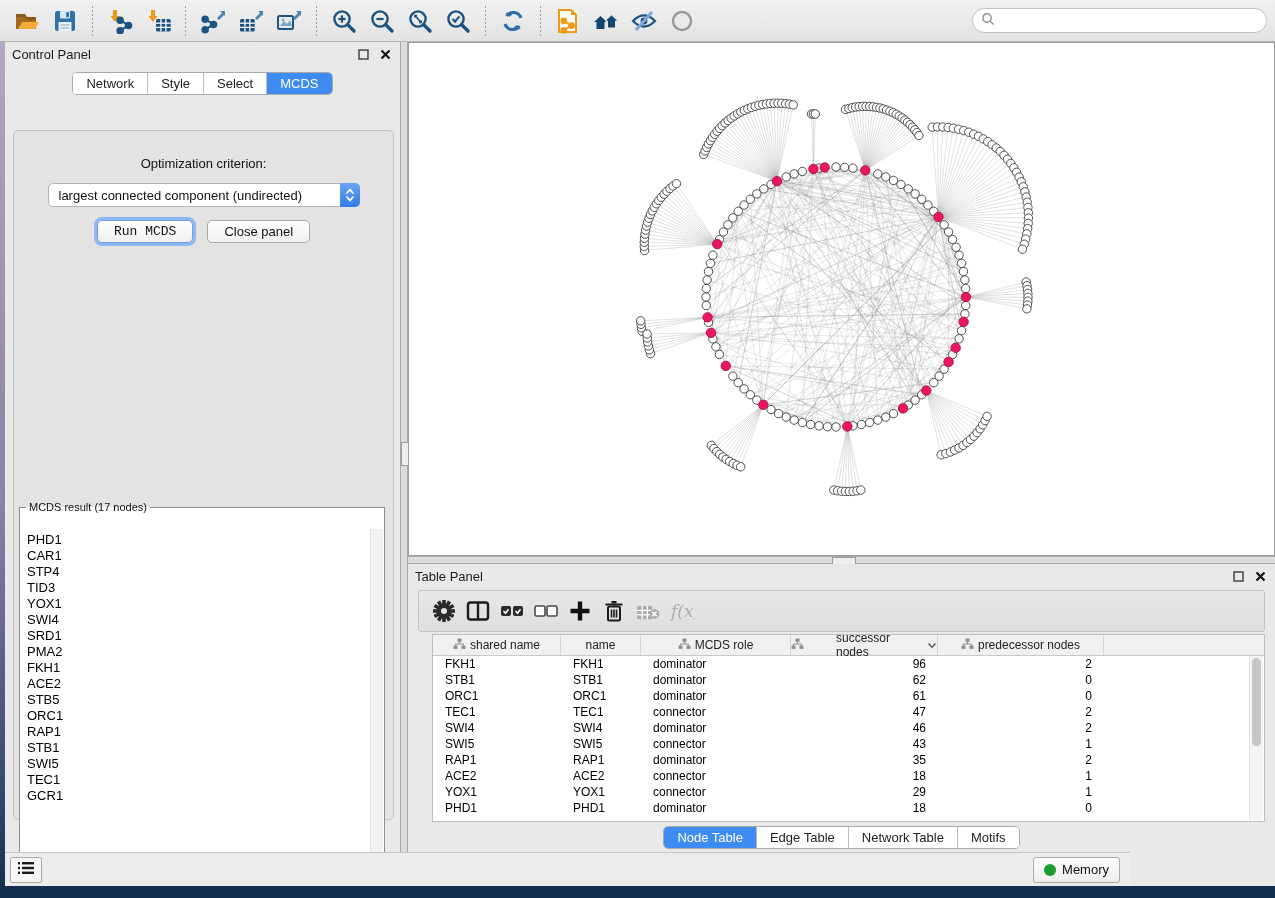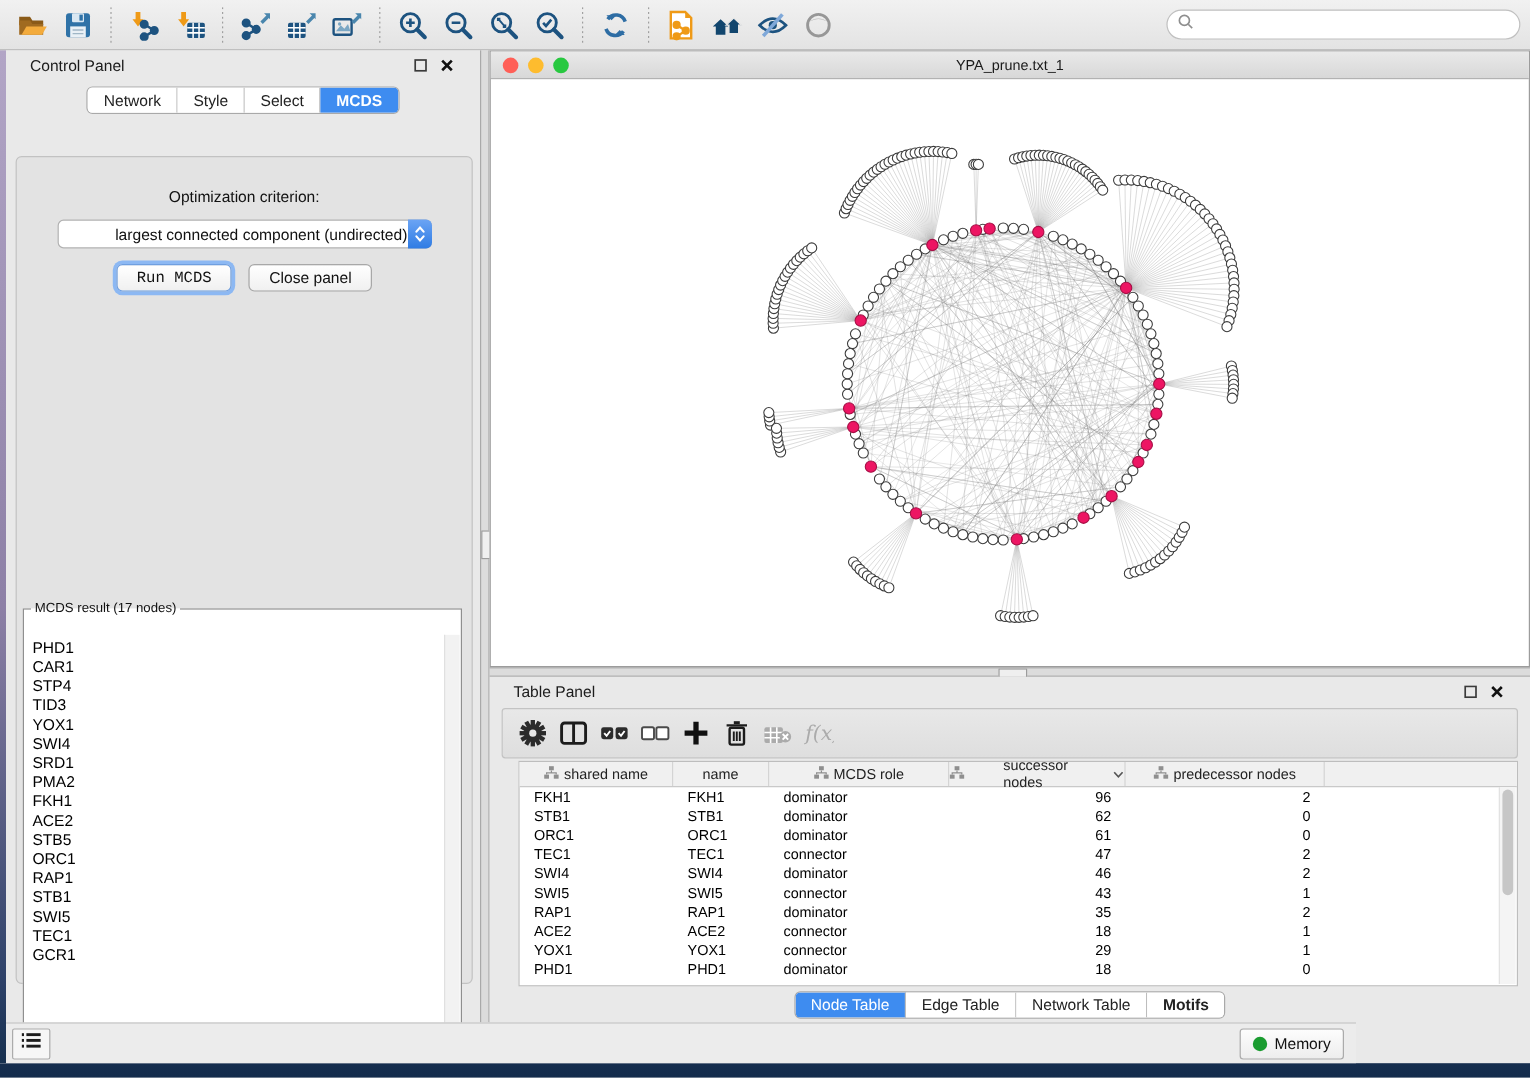--- a/index.html
+++ b/index.html
@@ -14,36 +14,36 @@
        background:linear-gradient(180deg,#f1f1f1,#e3e3e3);border-bottom:1px solid #b5b5b5;
        display:flex;align-items:center;padding:0 8px;}
   .tb-icon{width:34px;height:34px;display:flex;align-items:center;justify-content:center;margin:0 2px;border-radius:4px;}
   .tb-sep{width:1px;height:30px;margin:0 8px;background-image:linear-gradient(#9f9f9f 40%,transparent 40%);
        background-size:1px 4px;}
   .search-box{margin-left:auto;width:295px;height:25px;background:#fff;border:1px solid #c0c0c0;border-radius:13px;
        display:flex;align-items:center;padding:0 8px;box-sizing:border-box;}
   .search-box input{border:none;outline:none;flex:1;font-size:12px;background:transparent;margin-left:5px;}
 
   
-  .panel-titlebar{height:24px;display:flex;align-items:center;padding:0 20px;font-size:13px;color:#1c1c1c;}
+  .panel-titlebar{height:24px;display:flex;align-items:center;padding:0 7px;font-size:13px;color:#1c1c1c;}
   .panel-titlebar .spacer{flex:1;}
   .mini-btn{width:16px;height:16px;display:flex;align-items:center;justify-content:center;margin-left:6px;}
 
   
   .control-panel{position:absolute;left:5px;top:42px;width:395px;height:810px;background:#e9e9e9;}
   .tabstrip-row{display:flex;justify-content:center;margin-top:6px;position:relative;z-index:2;}
   .tabstrip{display:inline-flex;border:1px solid #a9a9a9;border-radius:5px;overflow:hidden;background:#fff;}
   .tabseg{padding:3px 13px;font-size:13px;color:#222;background:#fff;border-right:1px solid #bdbdbd;cursor:default;}
-  .tabseg:last-child{border-right:none;font-weight:bold;}
+  .tabseg:last-child{border-right:none;}
   .tabseg.active{background:#3e8cf0;color:#fff;}
   .cp-card{position:absolute;left:8px;top:88px;right:6px;bottom:32px;background:#e3e3e3;
        border:1px solid #c2c2c2;border-radius:5px;}
   .opt-label{text-align:center;font-size:13px;color:#111;margin-top:25px;}
   .dropdown{margin:12px auto 0;width:312px;height:24px;background:#fff;border:1px solid #b3b3b3;border-radius:5px;
-       display:flex;align-items:center;box-sizing:border-box;position:relative;text-align:right;}
+       display:flex;align-items:center;box-sizing:border-box;position:relative;}
   .dropdown .dd-value{flex:1;font-size:13px;color:#111;padding-left:10px;white-space:nowrap;}
   .dd-stepper{width:20px;height:24px;margin-right:-1px;border-radius:0 5px 5px 0;
        background:linear-gradient(180deg,#6ba4f4,#2f7ce4);display:flex;flex-direction:column;align-items:center;justify-content:center;}
   .btn-row{display:flex;justify-content:center;gap:14px;margin-top:13px;}
   .mac-btn{font-size:13px;color:#111;background:linear-gradient(180deg,#fff,#f0f0f0);
        border:1px solid #a8a8a8;border-radius:5px;padding:3px 16px;}
   .mac-btn.focused{box-shadow:0 0 0 3px #8cb8f3;border-color:#6f9fe0;font-family:Liberation Mono, monospace;}
   .result-box{position:absolute;left:5px;right:8px;top:370px;height:368px;border:1px solid #8f8f8f;
        background:#fff;margin:0;padding:0;}
   .result-box legend{font-size:11px;color:#111;margin-left:6px;padding:0 3px;}
@@ -334,28 +334,20 @@
         <div class="result-scroll"></div>
       </fieldset>
     </div>
   </div>
 
   <div class="vsplit">
       <div class="grip"></div>
     </div>
 
   <div class="net-window">
-    <div class="net-titlebar">
-      <div class="traffic" id="traffic">
-          <div class="light" style="background: rgb(255, 95, 87);"></div>
-          <div class="light" style="background: rgb(254, 188, 46);"></div>
-          <div class="light" style="background: rgb(40, 200, 64);"></div>
-        </div>
-      <div class="net-title">YPA_prune.txt_1</div>
-    </div>
     <svg id="net-svg" width="865" height="490">
         <g>
           <line x1="367.9812350338589" y1="138.16915185551215" x2="443.9684049886067" y2="125.11216802140464" stroke="#7d7d7d" stroke-width="0.6" stroke-opacity="0.3"></line>
           <line x1="367.9812350338589" y1="138.16915185551215" x2="310.4065436007505" y2="311.49752972847017" stroke="#7d7d7d" stroke-width="0.6" stroke-opacity="0.3"></line>
           <line x1="367.9812350338589" y1="138.16915185551215" x2="377.25115379253833" y2="133.8956607735327" stroke="#7d7d7d" stroke-width="0.6" stroke-opacity="0.3"></line>
           <line x1="367.9812350338589" y1="138.16915185551215" x2="310.4065436007505" y2="196.50247027152983" stroke="#7d7d7d" stroke-width="0.6" stroke-opacity="0.3"></line>
           <line x1="367.9812350338589" y1="138.16915185551215" x2="506.13898577113366" y2="357.13593423786057" stroke="#7d7d7d" stroke-width="0.6" stroke-opacity="0.3"></line>
           <line x1="367.9812350338589" y1="138.16915185551215" x2="298.1121680214046" y2="237.0315950113933" stroke="#7d7d7d" stroke-width="0.6" stroke-opacity="0.3"></line>
           <line x1="367.9812350338589" y1="138.16915185551215" x2="314.41669750802293" y2="189" stroke="#7d7d7d" stroke-width="0.6" stroke-opacity="0.3"></line>
           <line x1="367.9812350338589" y1="138.16915185551215" x2="329.26082502773295" y2="339.71495596300895" stroke="#7d7d7d" stroke-width="0.6" stroke-opacity="0.3"></line>

